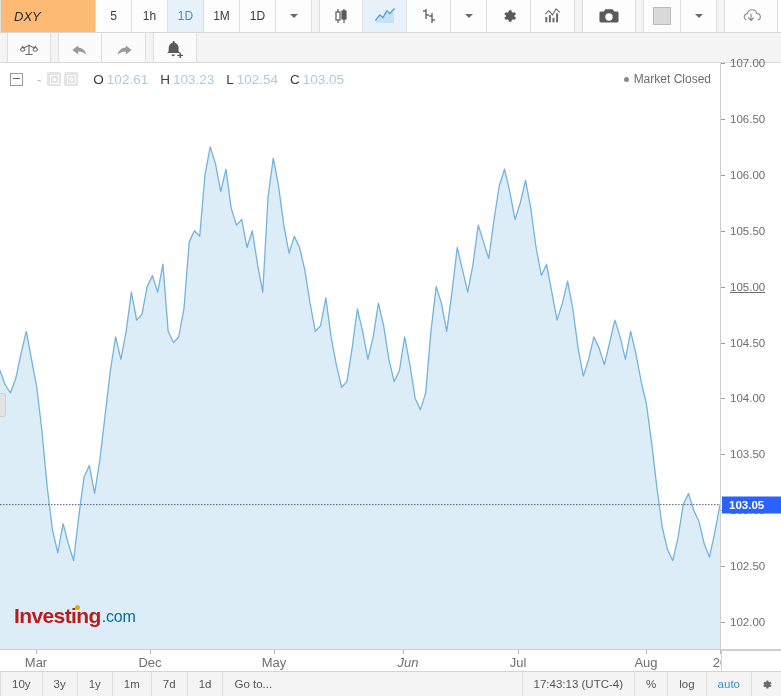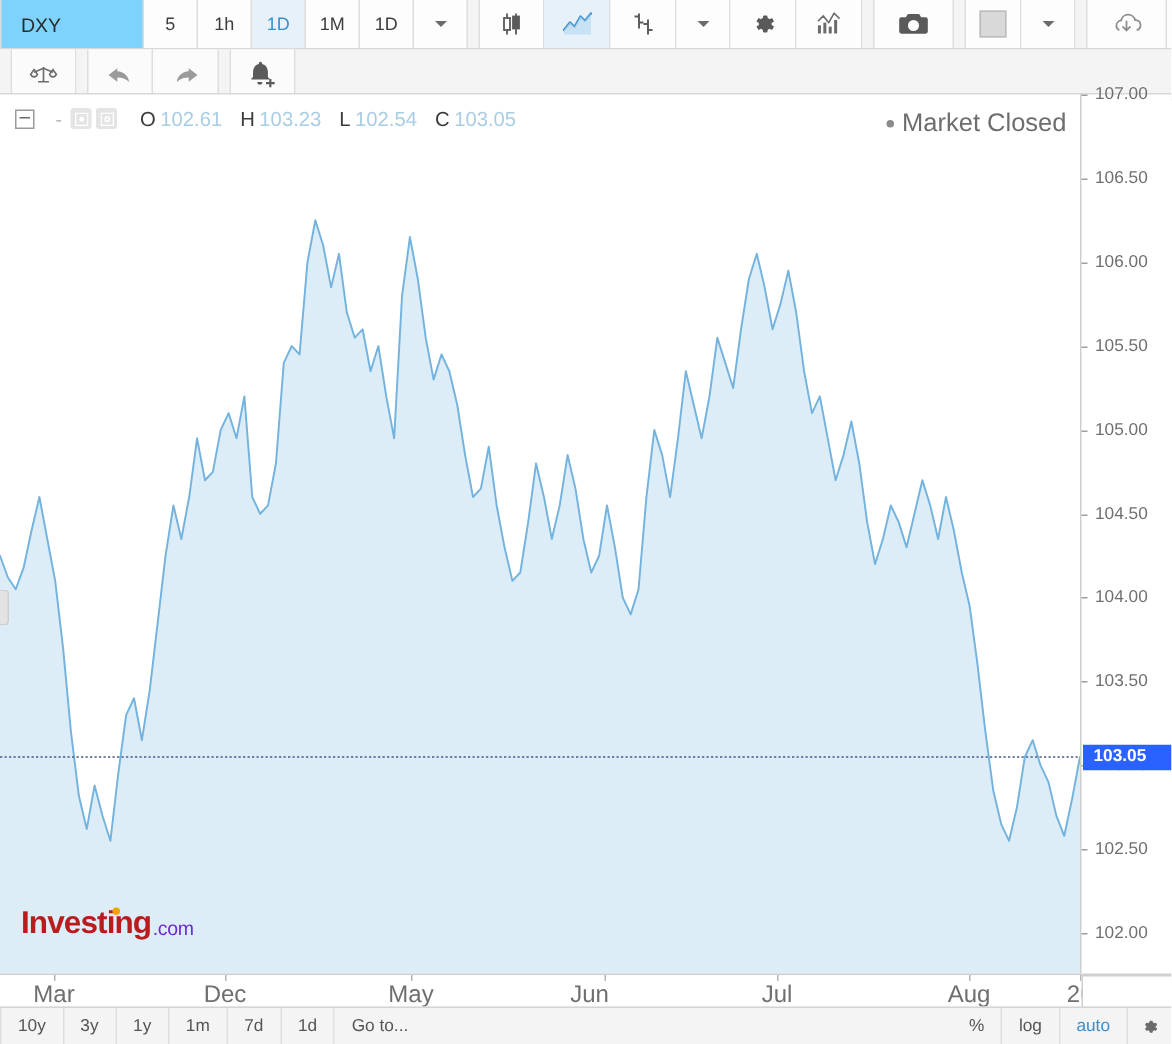--- a/index.html
+++ b/index.html
@@ -33,21 +33,22 @@
     box-sizing:border-box;
     user-select:none;
   }
   .tbtn.first{border-left:1px solid #dedede;}
   .tbtn.active{background:#e7f1f9;color:#3b8ecb;}
   .tbtn.sym{
     justify-content:flex-start;
     width:96px;flex:0 0 96px;
     padding-left:13px;
     font-size:13px;color:#2b2b2b;
-    background:#7dd3fc;
+    background:#fdba74;
+    font-style:italic;
   }
   .tbtn.tf{width:36px;flex:0 0 36px;padding:0;font-size:12px;}
   .tbtn.caret{width:25px;flex:0 0 25px;padding:0;}
   .tbtn.icon{width:44px;flex:0 0 44px;padding:0;}
   .tbtn.icon.narrow{width:38px;flex:0 0 38px;}
   .tbtn.wide{width:54px;flex:0 0 54px;padding:0;}
 
   .caret-glyph{
     width:0;height:0;
     border-left:4px solid transparent;border-right:4px solid transparent;
@@ -82,21 +83,21 @@
   .mini-btn{
     width:14px;height:14px;background:#e4e4e4;border-radius:2px;
     margin-right:3px;position:relative;flex:0 0 14px;
     display:flex;align-items:center;justify-content:center;
   }
   .ohlc{margin-left:12px;font-size:13.5px;color:#3d3d3d;display:flex;align-items:center;}
   .ohlc .k{color:#3d3d3d;margin-right:3px;}
   .ohlc .v{color:#a9cde4;margin-right:12px;}
   .status{
     position:absolute;right:70px;top:72px;
-    font-size:17px;color:#6d6d6d;display:flex;align-items:center;z-index:9;
+    font-size:12px;color:#6d6d6d;display:flex;align-items:center;z-index:9;
   }
   .status .sdot{
     width:5px;height:5px;border-radius:50%;background:#8a8a8a;margin-right:5px;display:inline-block;
   }
 
   
   .chart-wrap{
     position:absolute;left:0;top:62px;right:0;bottom:46px;
     display:flex;
   }
@@ -129,21 +130,21 @@
   }
   .pa-badge span{color:#fff;font-size:11.5px;font-weight:bold;padding-left:7px;}
 
   
   .time-axis{
     position:absolute;left:0;right:0;bottom:23px;height:23px;
     background:#fff;border-top:1px solid #cfcfcf;
   }
   .ta-label{
     position:absolute;top:5px;
-    font-size:16px;color:#6f6f6f;
+    font-size:13px;color:#6f6f6f;
     transform:translateX(-50%);
     white-space:nowrap;
   }
   .ta-tick{position:absolute;top:0;width:1px;height:4px;background:#b3b3b3;}
   .ta-corner{
     position:absolute;right:0;bottom:23px;width:60px;height:23px;
     background:#fff;border-left:1px solid #cfcfcf;border-top:1px solid #cfcfcf;
     box-sizing:border-box;
   }
 
@@ -153,21 +154,21 @@
     display:flex;align-items:flex-end;user-select:none;
   }
   .wm-i{
     font-size:21px;font-weight:bold;color:#b91c1c;letter-spacing:-0.6px;
     font-family:"Liberation Sans",sans-serif;position:relative;
   }
   .wm-dot{
     position:absolute;width:5px;height:5px;border-radius:50%;
     background:#f0a500;left:61px;top:1px;
   }
-  .wm-com{font-size:13px;color:#6d28d9;margin-left:1px;padding-bottom:2px;letter-spacing:-0.2px;}
+  .wm-com{font-size:16px;color:#0369a1;margin-left:1px;padding-bottom:2px;letter-spacing:-0.2px;}
 
   
   .left-nub{
     position:absolute;left:0;top:330px;width:5px;height:22px;
     background:#e3e3e3;border:1px solid #cfcfcf;border-left:none;border-radius:0 3px 3px 0;
     z-index:6;
   }
 
   
   .bottombar{
@@ -393,21 +394,21 @@
     </div>
     <div class="price-axis" id="price-axis">
         <div class="pa-label" style="top: 0px;">107.00</div>
         <div class="pa-tick" style="top: 0px;"></div>
         <div class="pa-label" style="top: 55.9048px;">106.50</div>
         <div class="pa-tick" style="top: 55.9048px;"></div>
         <div class="pa-label" style="top: 111.81px;">106.00</div>
         <div class="pa-tick" style="top: 111.81px;"></div>
         <div class="pa-label" style="top: 167.714px;">105.50</div>
         <div class="pa-tick" style="top: 167.714px;"></div>
-        <div class="pa-label" style="top: 223.619px;">105.00</div>
+        <div class="pa-label" style="top: 223.619px; text-decoration: underline;">105.00</div>
         <div class="pa-tick" style="top: 223.619px;"></div>
         <div class="pa-label" style="top: 279.524px;">104.50</div>
         <div class="pa-tick" style="top: 279.524px;"></div>
         <div class="pa-label" style="top: 335.429px;">104.00</div>
         <div class="pa-tick" style="top: 335.429px;"></div>
         <div class="pa-label" style="top: 391.333px;">103.50</div>
         <div class="pa-tick" style="top: 391.333px;"></div>
         <div class="pa-label" style="top: 447.238px;">103.00</div>
         <div class="pa-tick" style="top: 447.238px;"></div>
         <div class="pa-label" style="top: 503.143px;">102.50</div>
@@ -420,21 +421,21 @@
       </div>
   </div>
 
   <div class="time-axis" id="time-axis">
       <div class="ta-label" style="left: 36px;">Mar</div>
       <div class="ta-tick" style="left: 36px;"></div>
       <div class="ta-label" style="left: 150px;">Dec</div>
       <div class="ta-tick" style="left: 150px;"></div>
       <div class="ta-label" style="left: 274px; text-align: right;">May</div>
       <div class="ta-tick" style="left: 274px;"></div>
-      <div class="ta-label" style="left: 393px;">Jun</div>
+      <div class="ta-label" style="left: 408px; font-style: italic;">Jun</div>
       <div class="ta-tick" style="left: 403px;"></div>
       <div class="ta-label" style="left: 518px;">Jul</div>
       <div class="ta-tick" style="left: 518px;"></div>
       <div class="ta-label" style="left: 646px;">Aug</div>
       <div class="ta-tick" style="left: 646px;"></div>
       <div class="ta-label" style="left: 720px;">20</div>
       <div class="ta-tick" style="left: 720px;"></div>
     </div>
   <div class="ta-corner"></div>
 
@@ -454,20 +455,23 @@
     <div class="bb-btn">
       <span>7d</span>
     </div>
     <div class="bb-btn">
       <span>1d</span>
     </div>
     <div class="bb-btn plain">
       <span>Go to...</span>
     </div>
     <div class="bb-spacer"></div>
+    <div class="bb-btn first">
+      <span>17:43:13 (UTC-4)</span>
+    </div>
     <div class="bb-btn">
       <span>%</span>
     </div>
     <div class="bb-btn">
       <span>log</span>
     </div>
     <div class="bb-btn active">
       <span>auto</span>
     </div>
     <div class="bb-gear">

